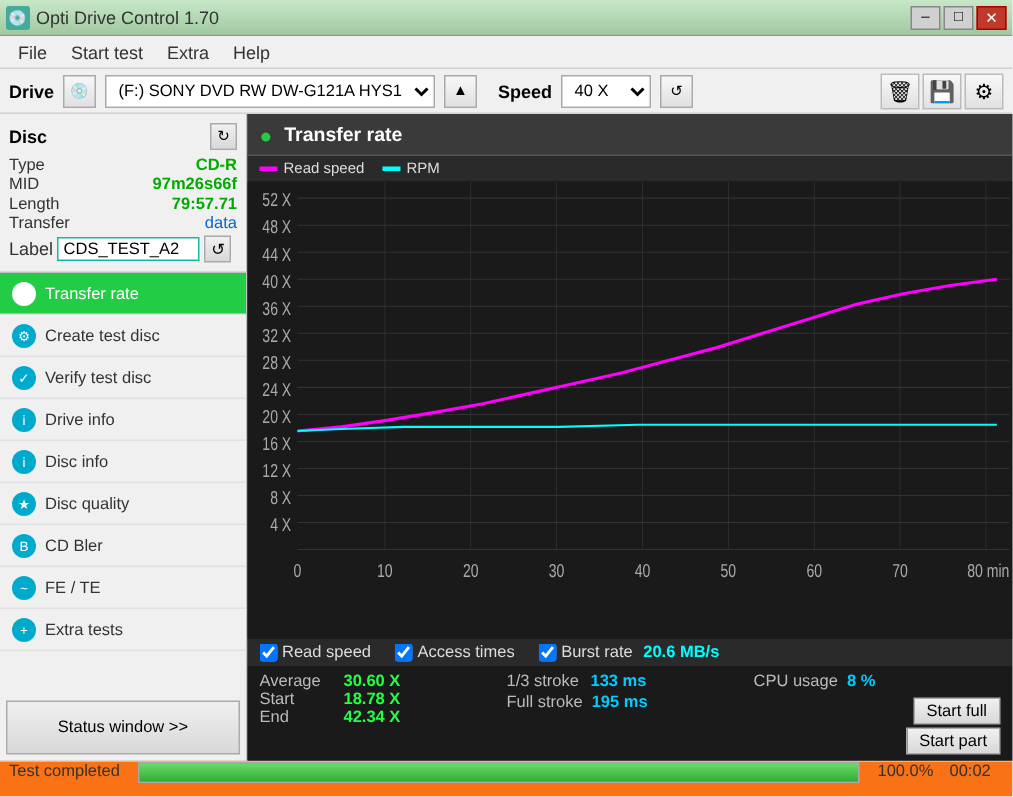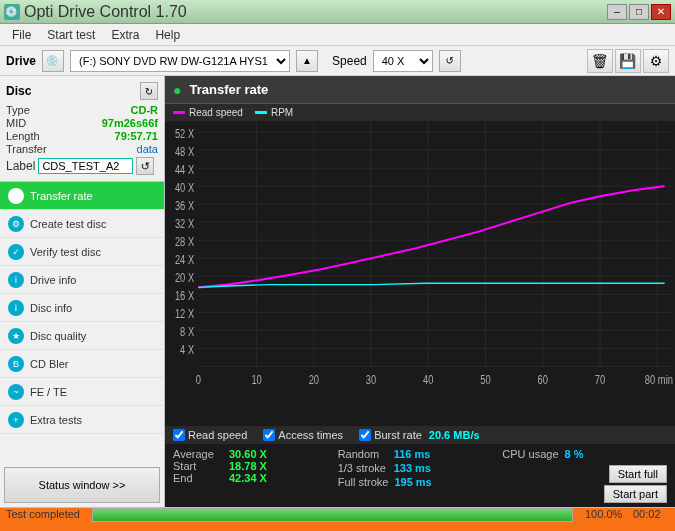--- a/index.html
+++ b/index.html
@@ -10,21 +10,21 @@
       background: linear-gradient(to bottom, #c8e8c8, #a0c8a0);
       height: 24px;
       display: flex;
       align-items: center;
       justify-content: space-between;
       padding: 0 4px;
       border-bottom: 1px solid #80a080;
     }
     .titlebar-left { display: flex; align-items: center; gap: 4px; }
     .titlebar-icon { width: 16px; height: 16px; background: #4a9; border-radius: 2px; display: flex; align-items: center; justify-content: center; color: white; font-size: 10px; }
-    .titlebar-title { font-size: 16px; color: #333; }
+    .titlebar-title { font-size: 12px; color: #333; }
     .titlebar-controls { display: flex; gap: 2px; }
     .title-btn { width: 20px; height: 16px; border: 1px solid #888; display: flex; align-items: center; justify-content: center; font-size: 10px; cursor: pointer; background: #d0d0d0; }
     .title-btn.close { background: #c0392b; color: white; border-color: #a00; }
     .title-btn.maximize { background: #d0d0d0; }
 
     
     .menubar {
       background: #f0f0f0;
       height: 22px;
       display: flex;
@@ -54,21 +54,21 @@
       min-width: 200px;
     }
     .drive-btn {
       width: 22px; height: 22px;
       border: 1px solid #aaa;
       background: linear-gradient(to bottom, #f8f8f8, #e0e0e0);
       cursor: pointer;
       display: flex; align-items: center; justify-content: center;
       font-size: 10px;
     }
-    .speed-label { font-size: 12px; font-weight: normal; margin-left: 8px; }
+    .speed-label { font-size: 12px; font-weight: bold; margin-left: 8px; }
     .speed-select {
       height: 22px; font-size: 11px;
       border: 1px solid #aaa;
       background: white; padding: 0 4px; width: 60px;
     }
     .toolbar-icons { display: flex; gap: 2px; margin-left: auto; }
     .toolbar-icon { width: 26px; height: 24px; border: 1px solid #bbb; background: linear-gradient(to bottom, #f8f8f8, #e0e0e0); cursor: pointer; display: flex; align-items: center; justify-content: center; font-size: 14px; }
 
     
     .main { display: flex; height: calc(531px - 24px - 22px - 30px - 24px); }
@@ -400,24 +400,20 @@
           <span class="stat-label">Start</span>
           <span class="stat-num">18.78 X</span>
         </div>
         <div class="stat-row">
           <span class="stat-label">End</span>
           <span class="stat-num">42.34 X</span>
         </div>
       </div>
       <div style="flex:1; display:flex; flex-direction:column; gap:2px;">
         <div class="stat-row">
-          <span class="stat-label">Random</span>
-          <span class="stat-num-cyan">116 ms</span>
-        </div>
-        <div class="stat-row">
           <span class="stat-label">1/3 stroke</span>
           <span class="stat-num-cyan">133 ms</span>
         </div>
         <div class="stat-row">
           <span class="stat-label">Full stroke</span>
           <span class="stat-num-cyan">195 ms</span>
         </div>
       </div>
       <div style="flex:1; display:flex; flex-direction:column; gap:2px;justify-content:flex-end;">
         <div class="stat-row">

